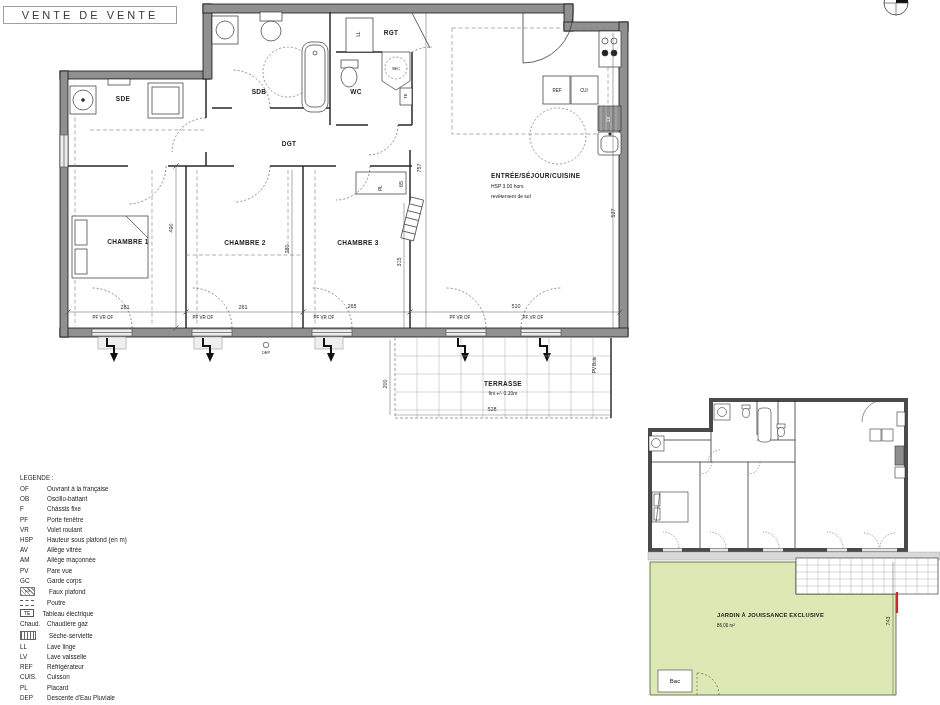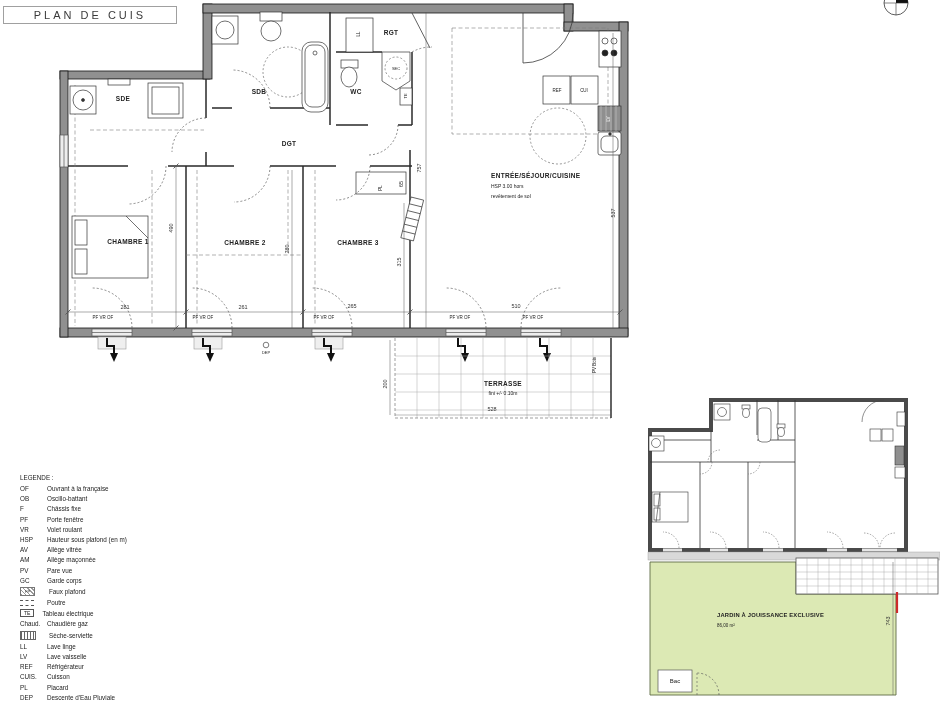--- a/index.html
+++ b/index.html
@@ -293,21 +293,21 @@
     <path d="M893,562 V695" stroke="#555" stroke-width="0.5" fill="none"></path>
 
     <rect x="658" y="670" width="34" height="22" fill="#fff" stroke="#555" stroke-width="0.7"></rect>
 
     <path d="M719,695 A22,22 0 0 0 697,673" stroke="#5a5a5a" stroke-width="0.7" fill="none" stroke-dasharray="2,2"></path>
     <path d="M697,673 V695" stroke="#5a5a5a" stroke-width="0.6" stroke-dasharray="2,2" fill="none"></path>
   </g>
 </svg>
 
 <div class="titlebox">
-  <span>PLAN DE CUIS</span>
+  <span>VENTE DE VENTE</span>
 </div>
 
 <span class="L room" style="left:123px;top:99px">SDE</span>
 <span class="L room" style="left:259px;top:92px">SDB</span>
 <span class="L room" style="left:356px;top:92px">WC</span>
 <span class="L room" style="left:391px;top:33px">RGT</span>
 <span class="L room" style="left:289px;top:144px">DGT</span>
 <span class="L room" style="left:128px;top:242px">CHAMBRE 1</span>
 <span class="L room" style="left:245px;top:243px">CHAMBRE 2</span>
 <span class="L room" style="left:358px;top:243px">CHAMBRE 3</span>

